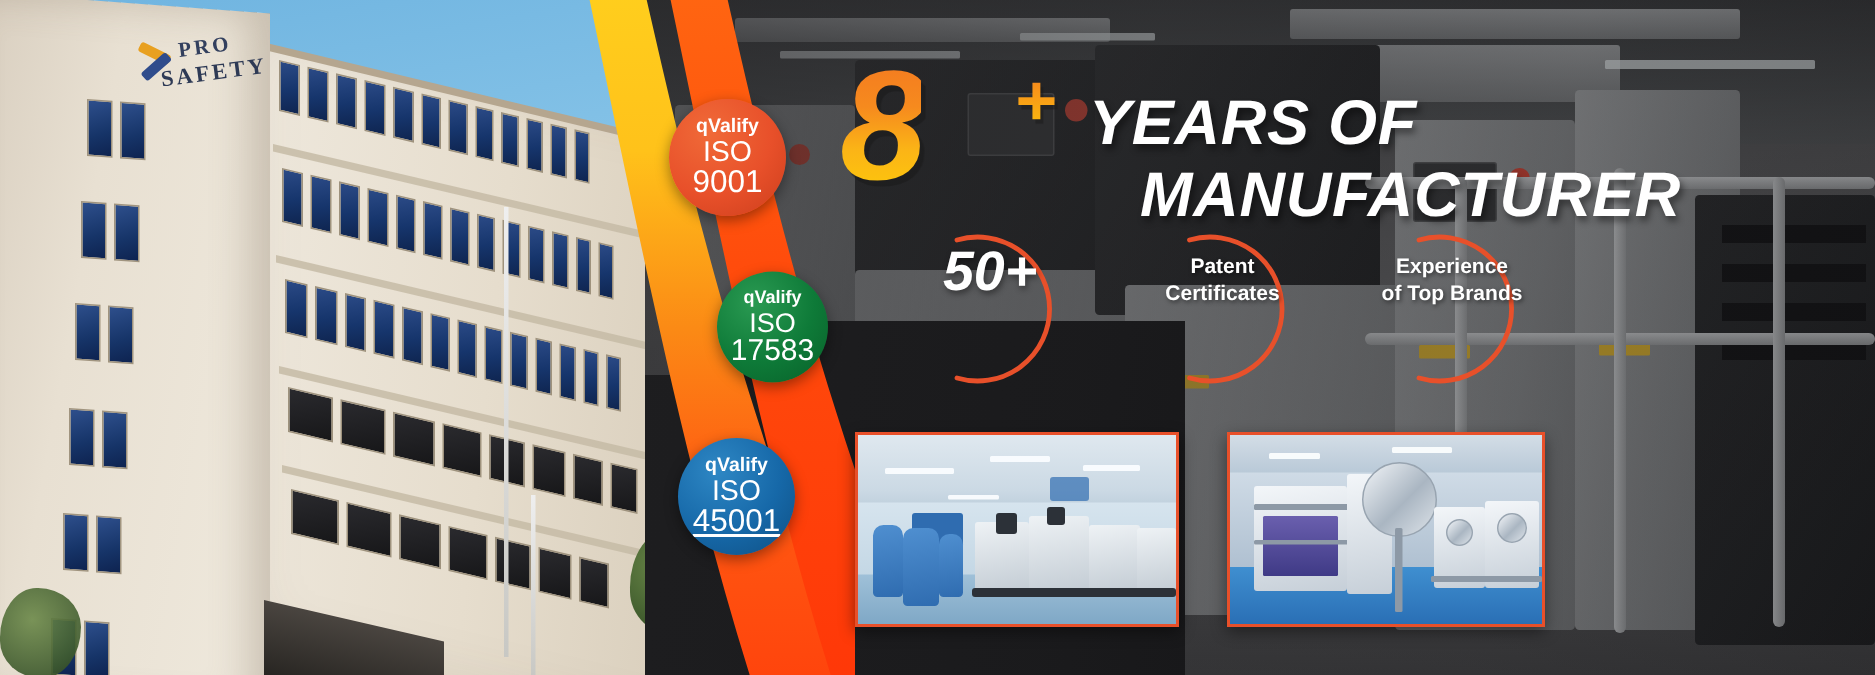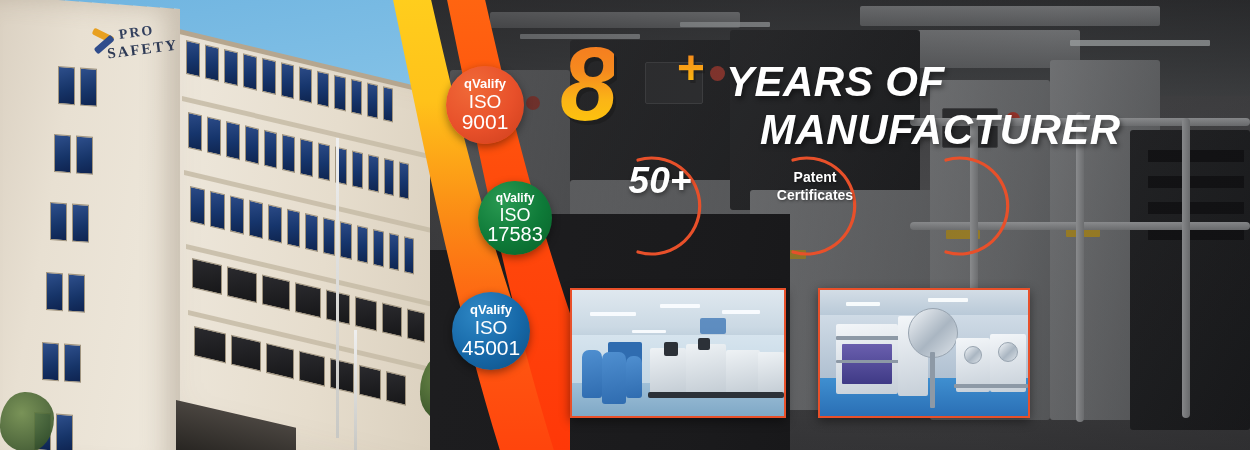--- a/index.html
+++ b/index.html
@@ -369,21 +369,21 @@
     <span style="font:400 18px/1 'Liberation Sans',sans-serif;">ISO</span>
     <span style="font:400 20px/1.05 'Liberation Sans',sans-serif;">17583</span>
   </div>
 
   <div style="position:absolute;left:452px;top:292px;width:78px;height:78px;border-radius:50%;z-index:9;
               background:radial-gradient(circle at 34% 28%,#2E87C4,#1668A8 55%,#0F4F82 100%);
               box-shadow:0 3px 9px rgba(0,0,0,.4);display:flex;flex-direction:column;
               align-items:center;justify-content:center;color:#fff;text-align:center;overflow:hidden;">
     <span style="font:700 13px/1 'Liberation Sans',sans-serif;margin-bottom:2px;">qValify</span>
     <span style="font:400 19px/1 'Liberation Sans',sans-serif;">ISO</span>
-    <span style="font:400 21px/1.05 'Liberation Sans',sans-serif;">45001</span>
+    <span style="font:400 21px/1.05 'Liberation Sans',sans-serif;text-decoration:underline;">45001</span>
   </div>
 
   <div class="headline">
     <span class="num10">8</span>
     <span class="plus">+</span>
     <span class="hl1">YEARS OF</span>
     <span class="hl2">MANUFACTURER</span>
   </div>
 
   <div class="stats">
@@ -402,20 +402,24 @@
       <div class="sub">
         <span>Patent</span><br>
         <span>Certificates</span>
       </div>
     </div>
 
     <div class="stat" style="left:308px;top:0px;">
       <svg class="arc" width="112" height="112" viewBox="0 0 112 112">
         <path d="M 34 10 A 48 48 0 1 1 34 102" fill="none" stroke="#E8502A" stroke-width="3.2" stroke-linecap="round"></path>
       </svg>
+      <div class="sub">
+        <span>Experience</span><br>
+        <span>of Top Brands</span>
+      </div>
     </div>
   </div>
 
   <div class="thumb" style="left:570px;top:288px;width:216px;height:130px;">
     <div class="inner">
       <div class="cr-ceil"></div>
       <div class="cr-wall"></div>
       <div class="cr-floor"></div>
 
       <div class="cr-light" style="left:18px;top:22px;width:46px;height:4px;"></div>

